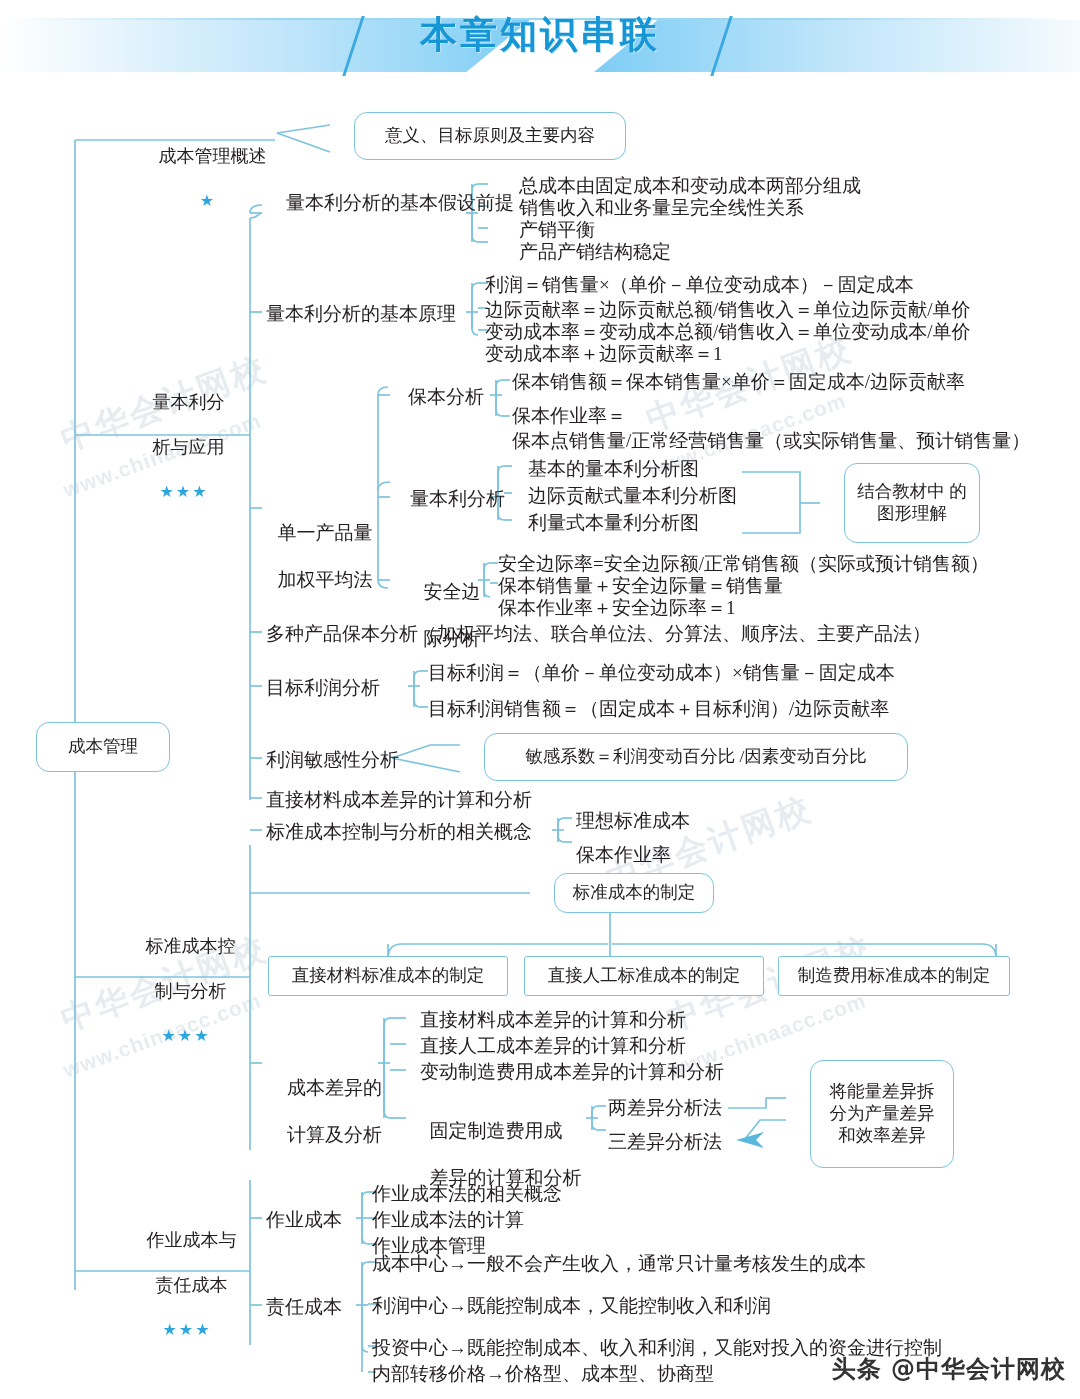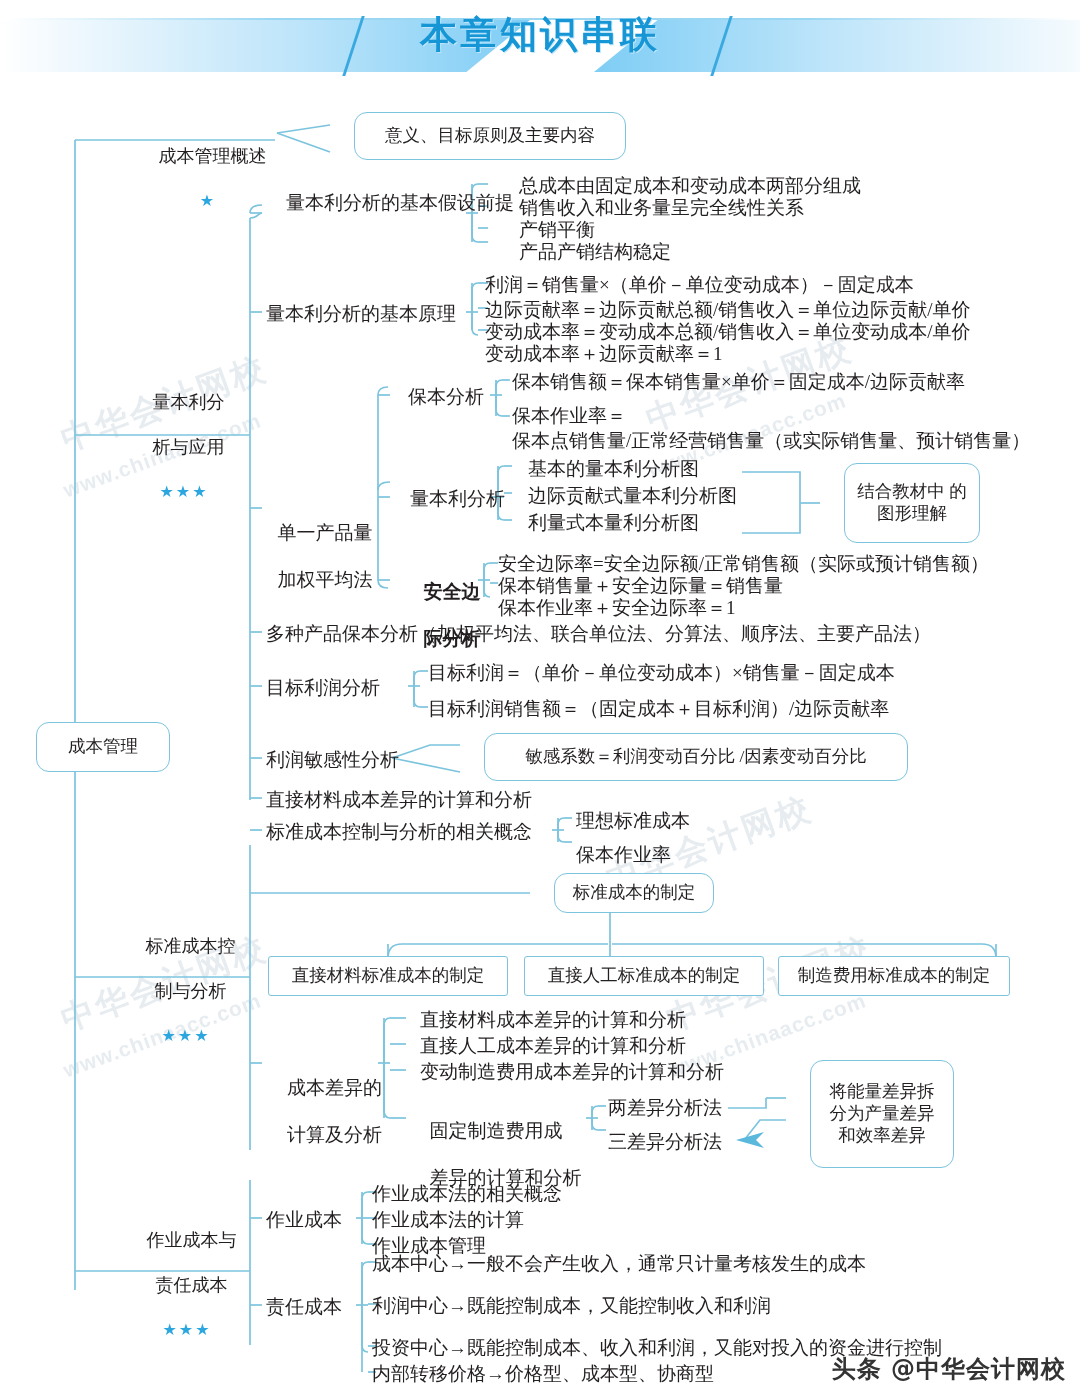--- a/index.html
+++ b/index.html
@@ -315,21 +315,21 @@
 
 <div class="node" style="left:410px;top:487px;">量本利分析</div>
 <div class="node" style="left:528px;top:457px;">基本的量本利分析图</div>
 <div class="node" style="left:528px;top:484px;">边际贡献式量本利分析图</div>
 <div class="node" style="left:528px;top:511px;">利量式本量利分析图</div>
 <div class="box round pad" style="left:820px;top:463px;width:136px;height:80px;">
   <span>结合教材中
 的图形理解</span>
 </div>
 
-<div class="node" style="left:414px;top:557px;width:72px;text-align:left;font-weight:bold;">
+<div class="node" style="left:414px;top:557px;width:72px;text-align:left;">
   <span>安全边</span><br>
   <span>际分析</span>
 </div>
 <div class="node" style="left:498px;top:552px;">安全边际率=安全边际额/正常销售额（实际或预计销售额）</div>
 <div class="node" style="left:498px;top:574px;">保本销售量＋安全边际量＝销售量</div>
 <div class="node" style="left:498px;top:596px;">保本作业率＋安全边际率＝1</div>
 
 <div class="node" style="left:266px;top:622px;">多种产品保本分析（加权平均法、联合单位法、分算法、顺序法、主要产品法）</div>
 
 <div class="node" style="left:266px;top:676px;text-align:right;">目标利润分析</div>

